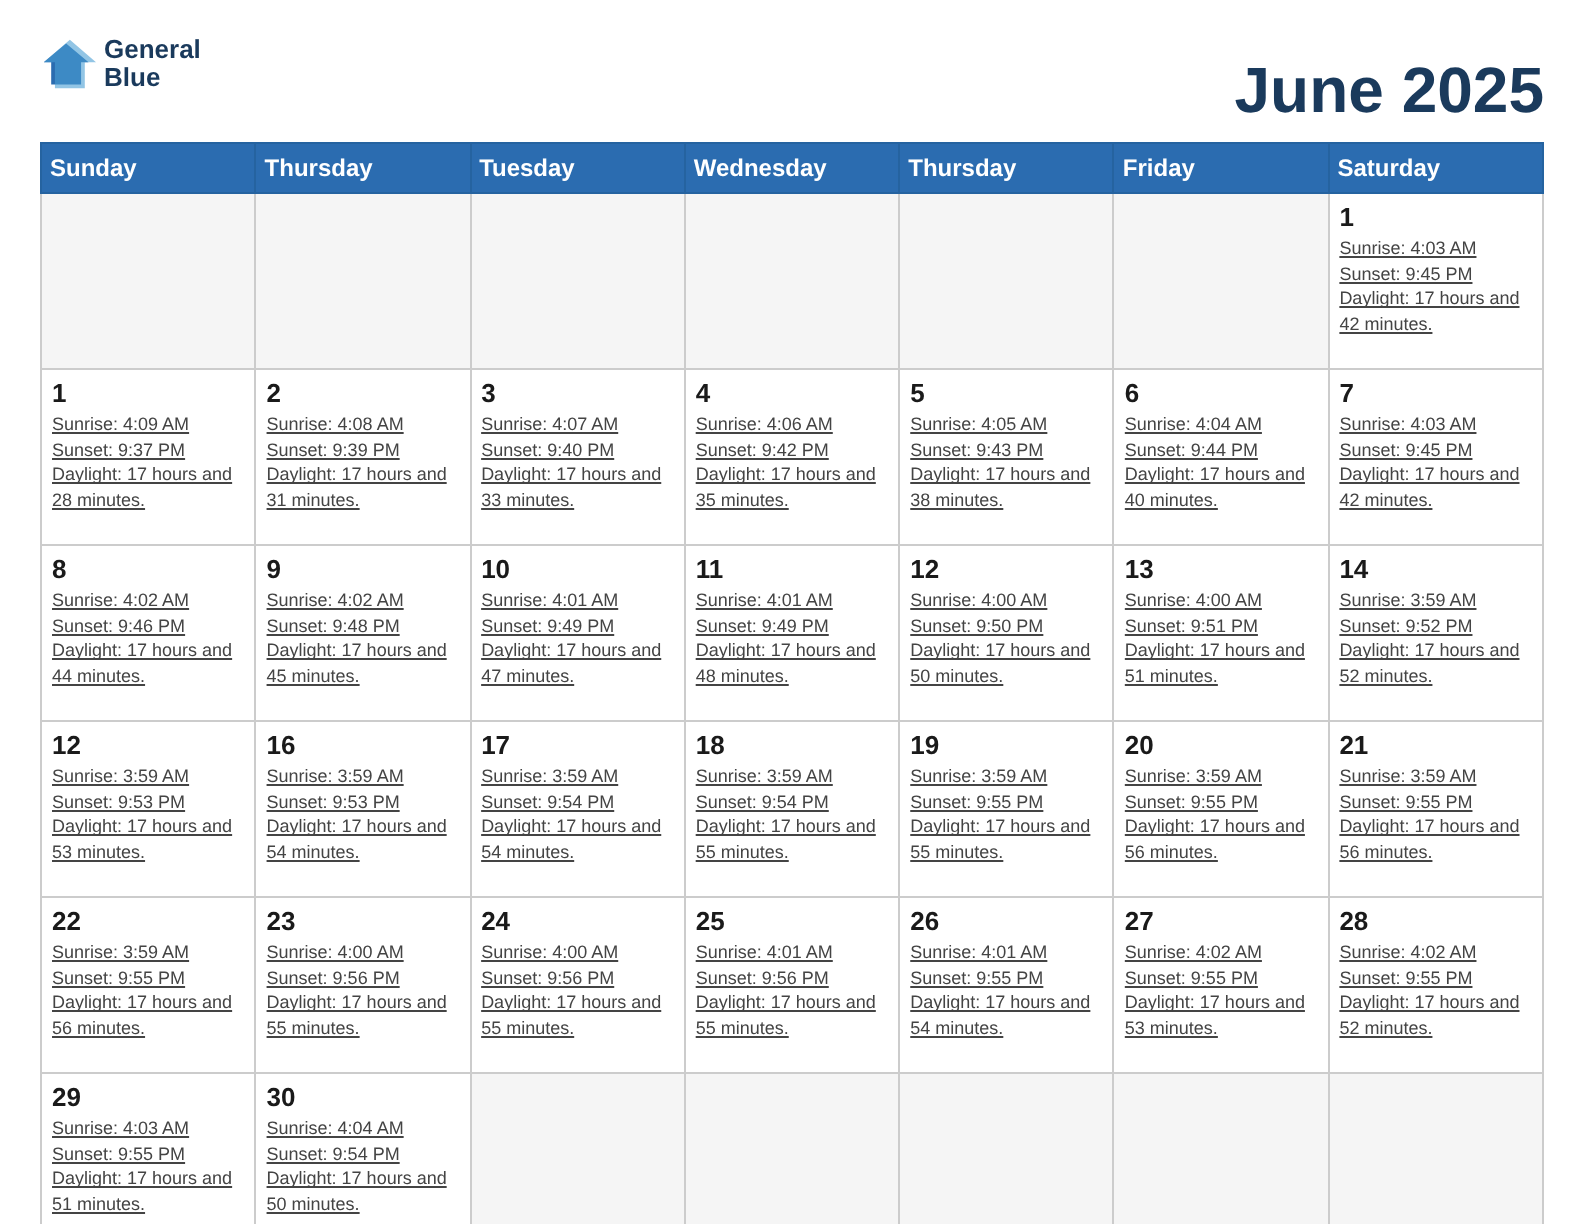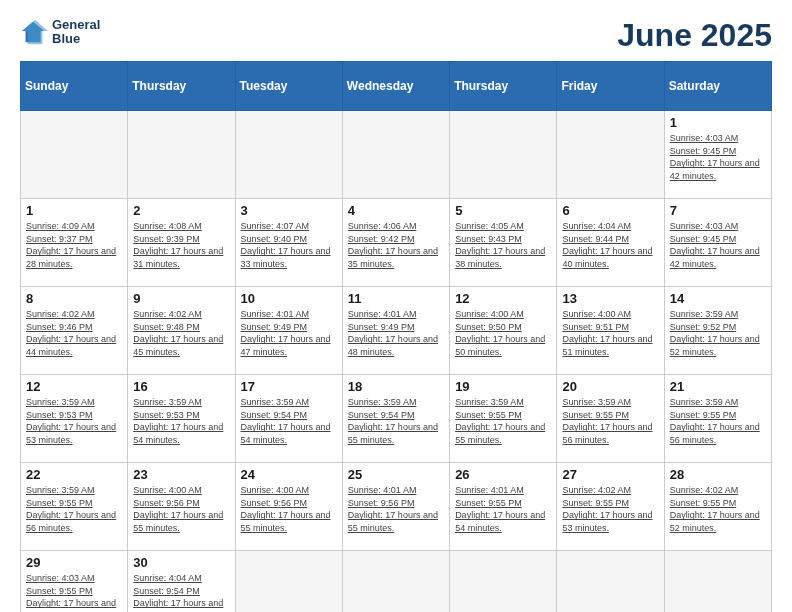--- a/index.html
+++ b/index.html
@@ -33,20 +33,21 @@
       font-weight: bold;
       color: #1a3a5c;
       line-height: 1.1;
     }
     .logo-icon {
       width: 28px;
       height: 28px;
     }
     .title-block {
       text-align: right;
+      margin-top: 10px;
     }
     .calendar-title {
       font-size: 32px;
       font-weight: bold;
       color: #1a3a5c;
       line-height: 1.1;
     }
     .calendar-subtitle {
       font-size: 14px;
       color: #333;
@@ -56,21 +57,21 @@
       border: 1px solid #ccc;
       border-collapse: collapse;
       width: 100%;
       table-layout: fixed;
     }
     .calendar th {
       background: #2b6cb0;
       color: #fff;
       font-size: 12px;
       font-weight: bold;
-      padding: 17px 4px;
+      padding: 5px 4px;
       border: 1px solid #2563a0;
       text-align: left;
     }
     .calendar td {
       border: 1px solid #ccc;
       vertical-align: top;
       padding: 4px 5px;
       font-size: 9.5px;
       color: #333;
       height: 88px;

